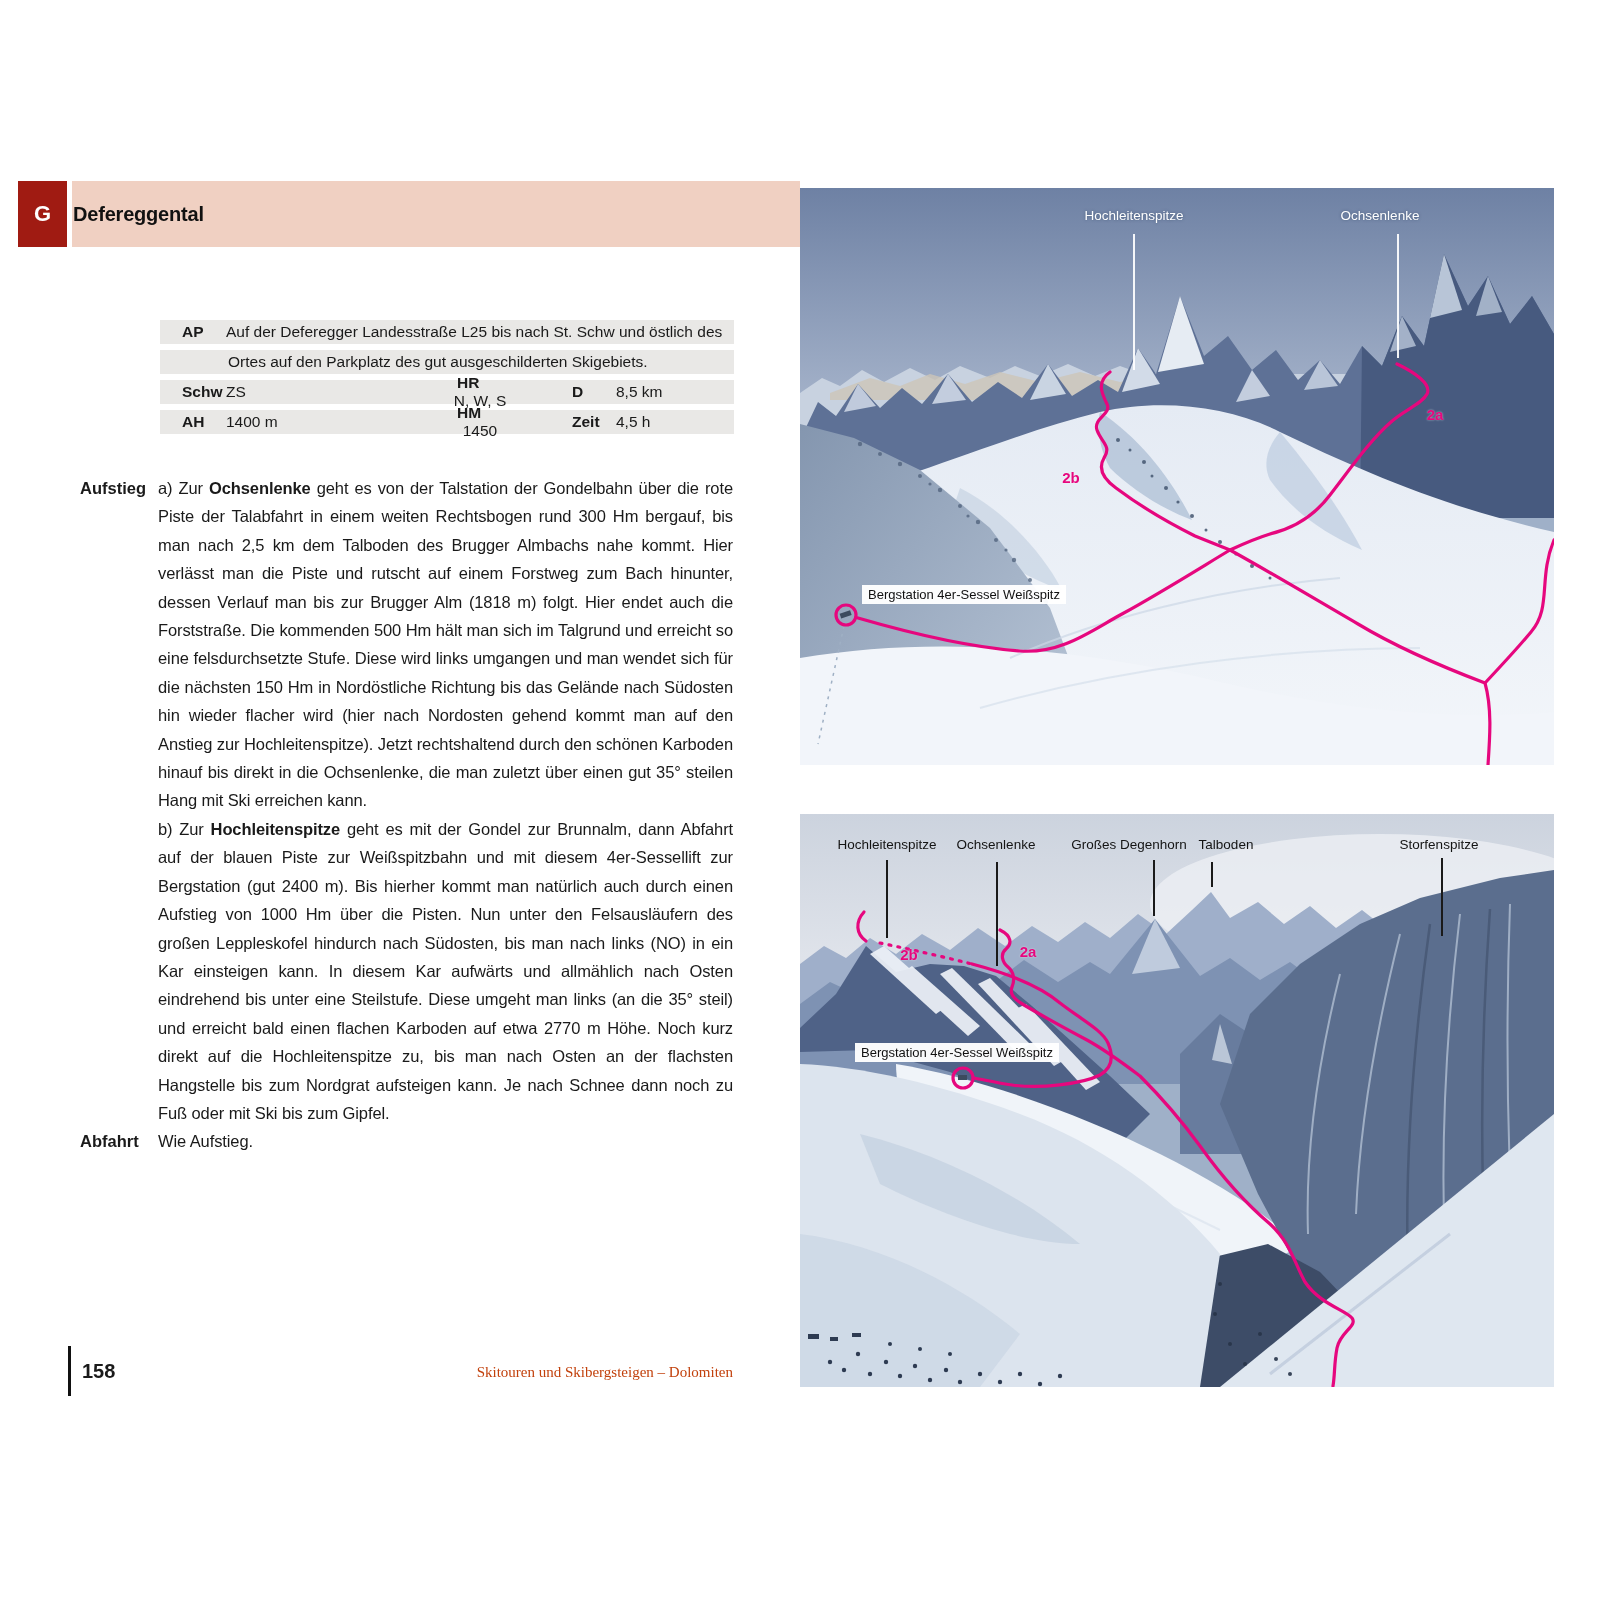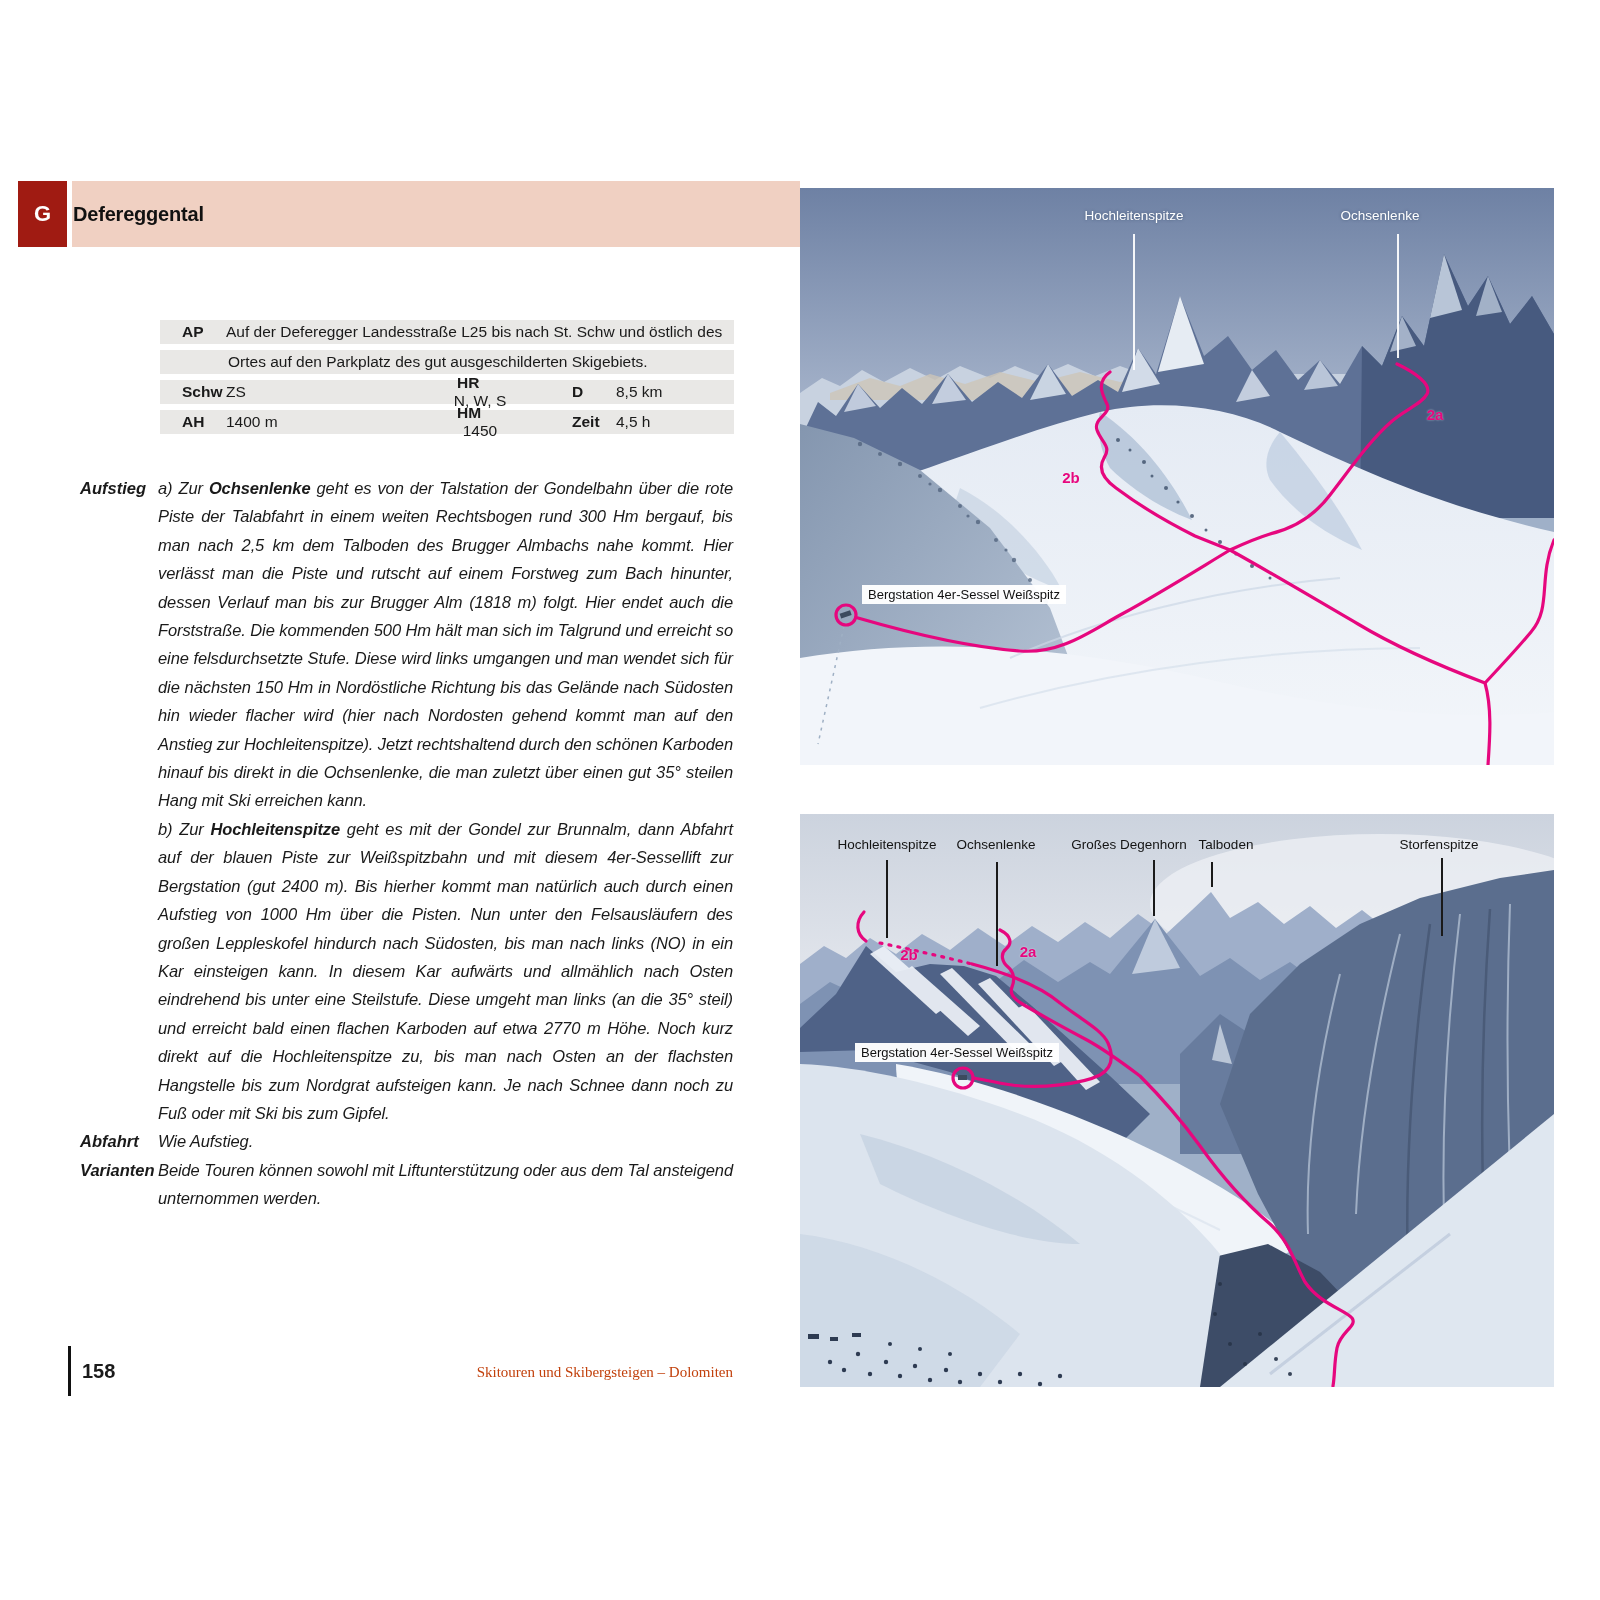--- a/index.html
+++ b/index.html
@@ -23,21 +23,21 @@
   .itable{position:absolute;left:160px;top:320px;width:574px;font-size:15.5px;}
   .trow{height:24px;background:var(--table-gray);margin-bottom:6px;display:flex;align-items:center;box-sizing:border-box;padding-left:22px;}
   .tl{display:inline-block;font-weight:bold;}
   .tl.w1{width:44px;} .tl.w2{width:46px;}
   .tcell{display:flex;align-items:center;}
   .c1{width:206px;} .c2{width:184px;flex-direction:column;} .c3{flex:1;}
   .indent2{padding-left:68px;}
 
   
   .body{position:absolute;left:80px;top:474px;width:653px;font-size:16.5px;line-height:28.4px;}
-  .brow{position:relative;font-style:italic;}
+  .brow{position:relative;}
   .blabel{position:absolute;left:0;top:0;font-weight:bold;}
   .bcontent{margin-left:78px;width:575px;text-align:justify;letter-spacing:-0.1px;}
   .bcontent b{font-weight:bold;}
 
   
   .fbar{position:absolute;left:68px;top:1346px;width:3px;height:50px;background:#111;}
   .fnum{position:absolute;left:82px;top:1360px;font-size:20px;font-weight:bold;}
   .ftitle{position:absolute;left:158px;top:1364px;width:575px;text-align:right;font-size:15px;color:#c2410c;font-family:Liberation Serif, serif;}
 
   
@@ -110,24 +110,20 @@
 
   <div class="body">
     <div class="brow">
       <span class="blabel">Aufstieg</span>
       <div class="bcontent"><span>a) Zur </span><b>Ochsenlenke</b><span> geht es von der Talstation der Gondelbahn über die rote Piste der Talabfahrt in einem weiten Rechtsbogen rund 300 Hm bergauf, bis man nach 2,5 km dem Talboden des Brugger Almbachs nahe kommt. Hier verlässt man die Piste und rutscht auf einem Forstweg zum Bach hinunter, dessen Verlauf man bis zur Brugger Alm (1818 m) folgt. Hier endet auch die Forststraße. Die kommenden 500 Hm hält man sich im Talgrund und erreicht so eine felsdurchsetzte Stufe. Diese wird links umgangen und man wendet sich für die nächsten 150 Hm in Nordöstliche Richtung bis das Gelände nach Südosten hin wieder flacher wird (hier nach Nordosten gehend kommt man auf den Anstieg zur Hochleitenspitze). Jetzt rechtshaltend durch den schönen Karboden hinauf bis direkt in die Ochsenlenke, die man zuletzt über einen gut 35° steilen Hang mit Ski erreichen kann.</span></div>
       <div class="bcontent"><span>b) Zur </span><b>Hochleitenspitze</b><span> geht es mit der Gondel zur Brunnalm, dann Abfahrt auf der blauen Piste zur Weißspitzbahn und mit diesem 4er-Sessellift zur Bergstation (gut 2400 m). Bis hierher kommt man natürlich auch durch einen Aufstieg von 1000 Hm über die Pisten. Nun unter den Felsausläufern des großen Leppleskofel hindurch nach Südosten, bis man nach links (NO) in ein Kar einsteigen kann. In diesem Kar aufwärts und allmählich nach Osten eindrehend bis unter eine Steilstufe. Diese umgeht man links (an die 35° steil) und erreicht bald einen flachen Karboden auf etwa 2770 m Höhe. Noch kurz direkt auf die Hochleitenspitze zu, bis man nach Osten an der flachsten Hangstelle bis zum Nordgrat aufsteigen kann. Je nach Schnee dann noch zu Fuß oder mit Ski bis zum Gipfel.</span></div>
     </div>
     <div class="brow">
       <span class="blabel">Abfahrt</span>
       <div class="bcontent">Wie Aufstieg.</div>
-    </div>
-    <div class="brow">
-      <span class="blabel">Varianten</span>
-      <div class="bcontent">Beide Touren können sowohl mit Liftunterstützung oder aus dem Tal ansteigend unternommen werden.</div>
     </div>
   </div>
 
   <div class="fbar"></div>
   <div class="fnum">158</div>
   <div class="ftitle">Skitouren und Skibergsteigen – Dolomiten</div>
 
   <div class="photo photo1">
     <svg width="754" height="577" viewBox="0 0 754 577">
       <defs>

